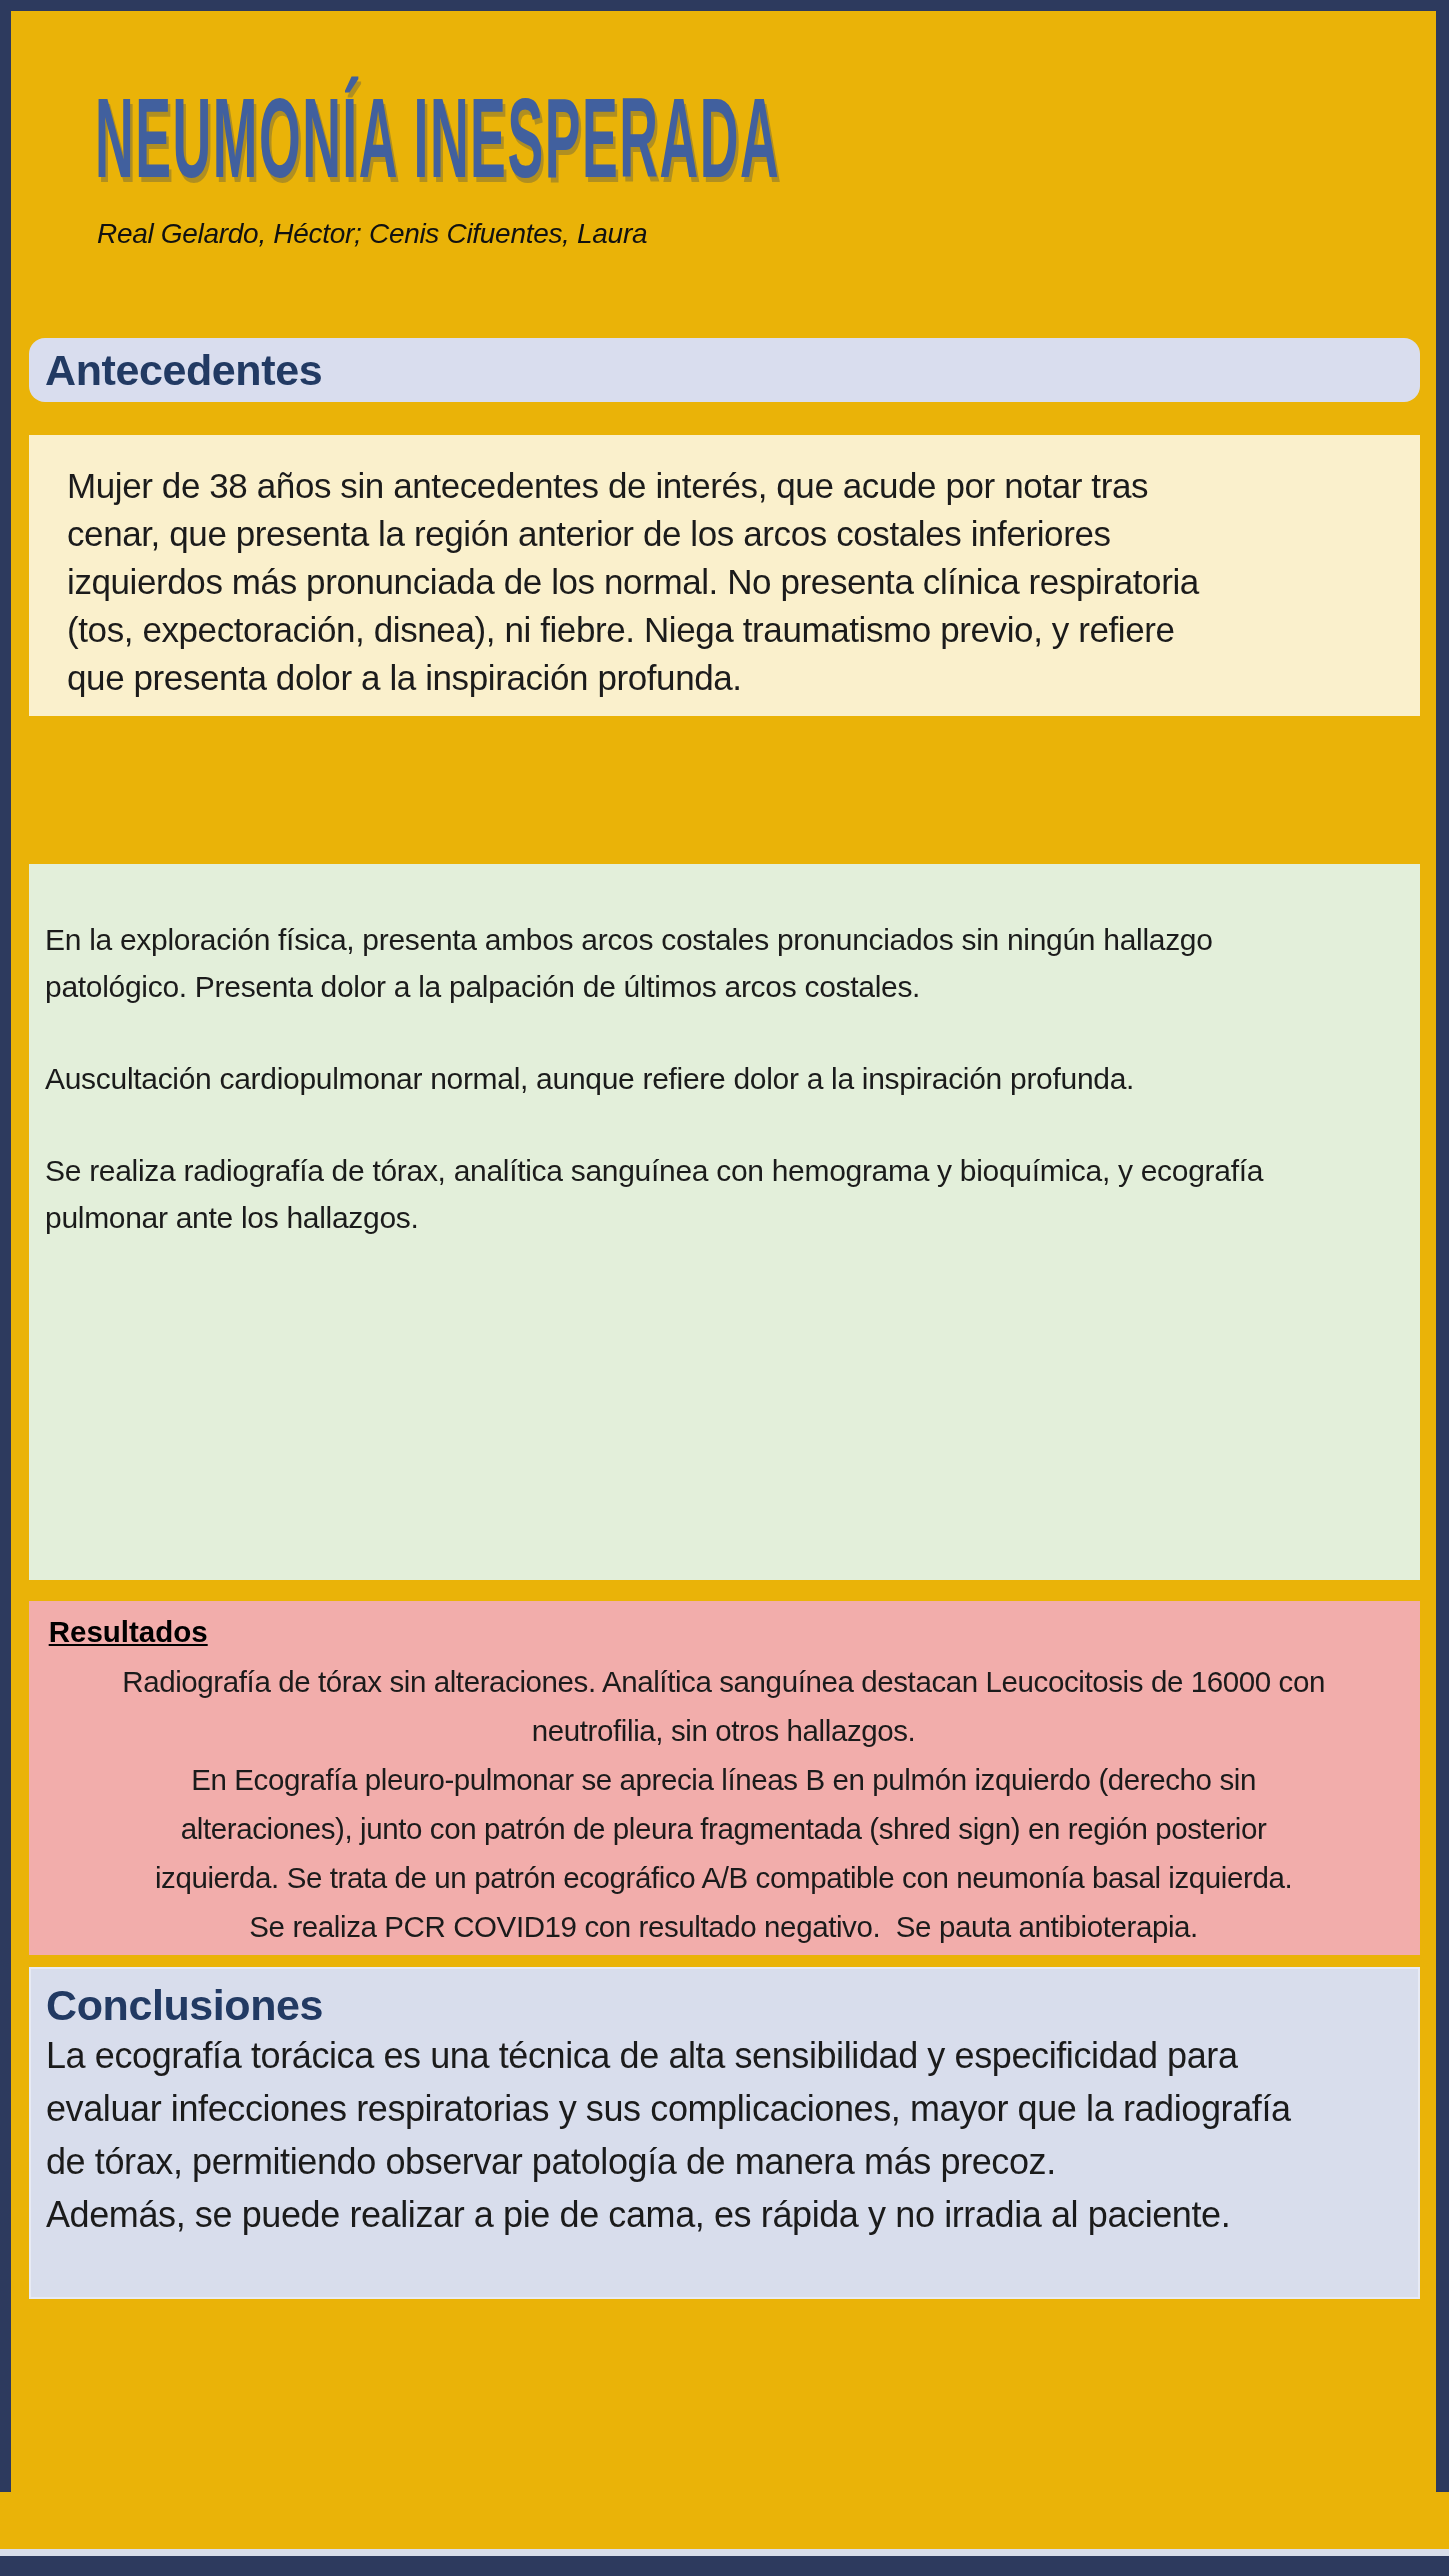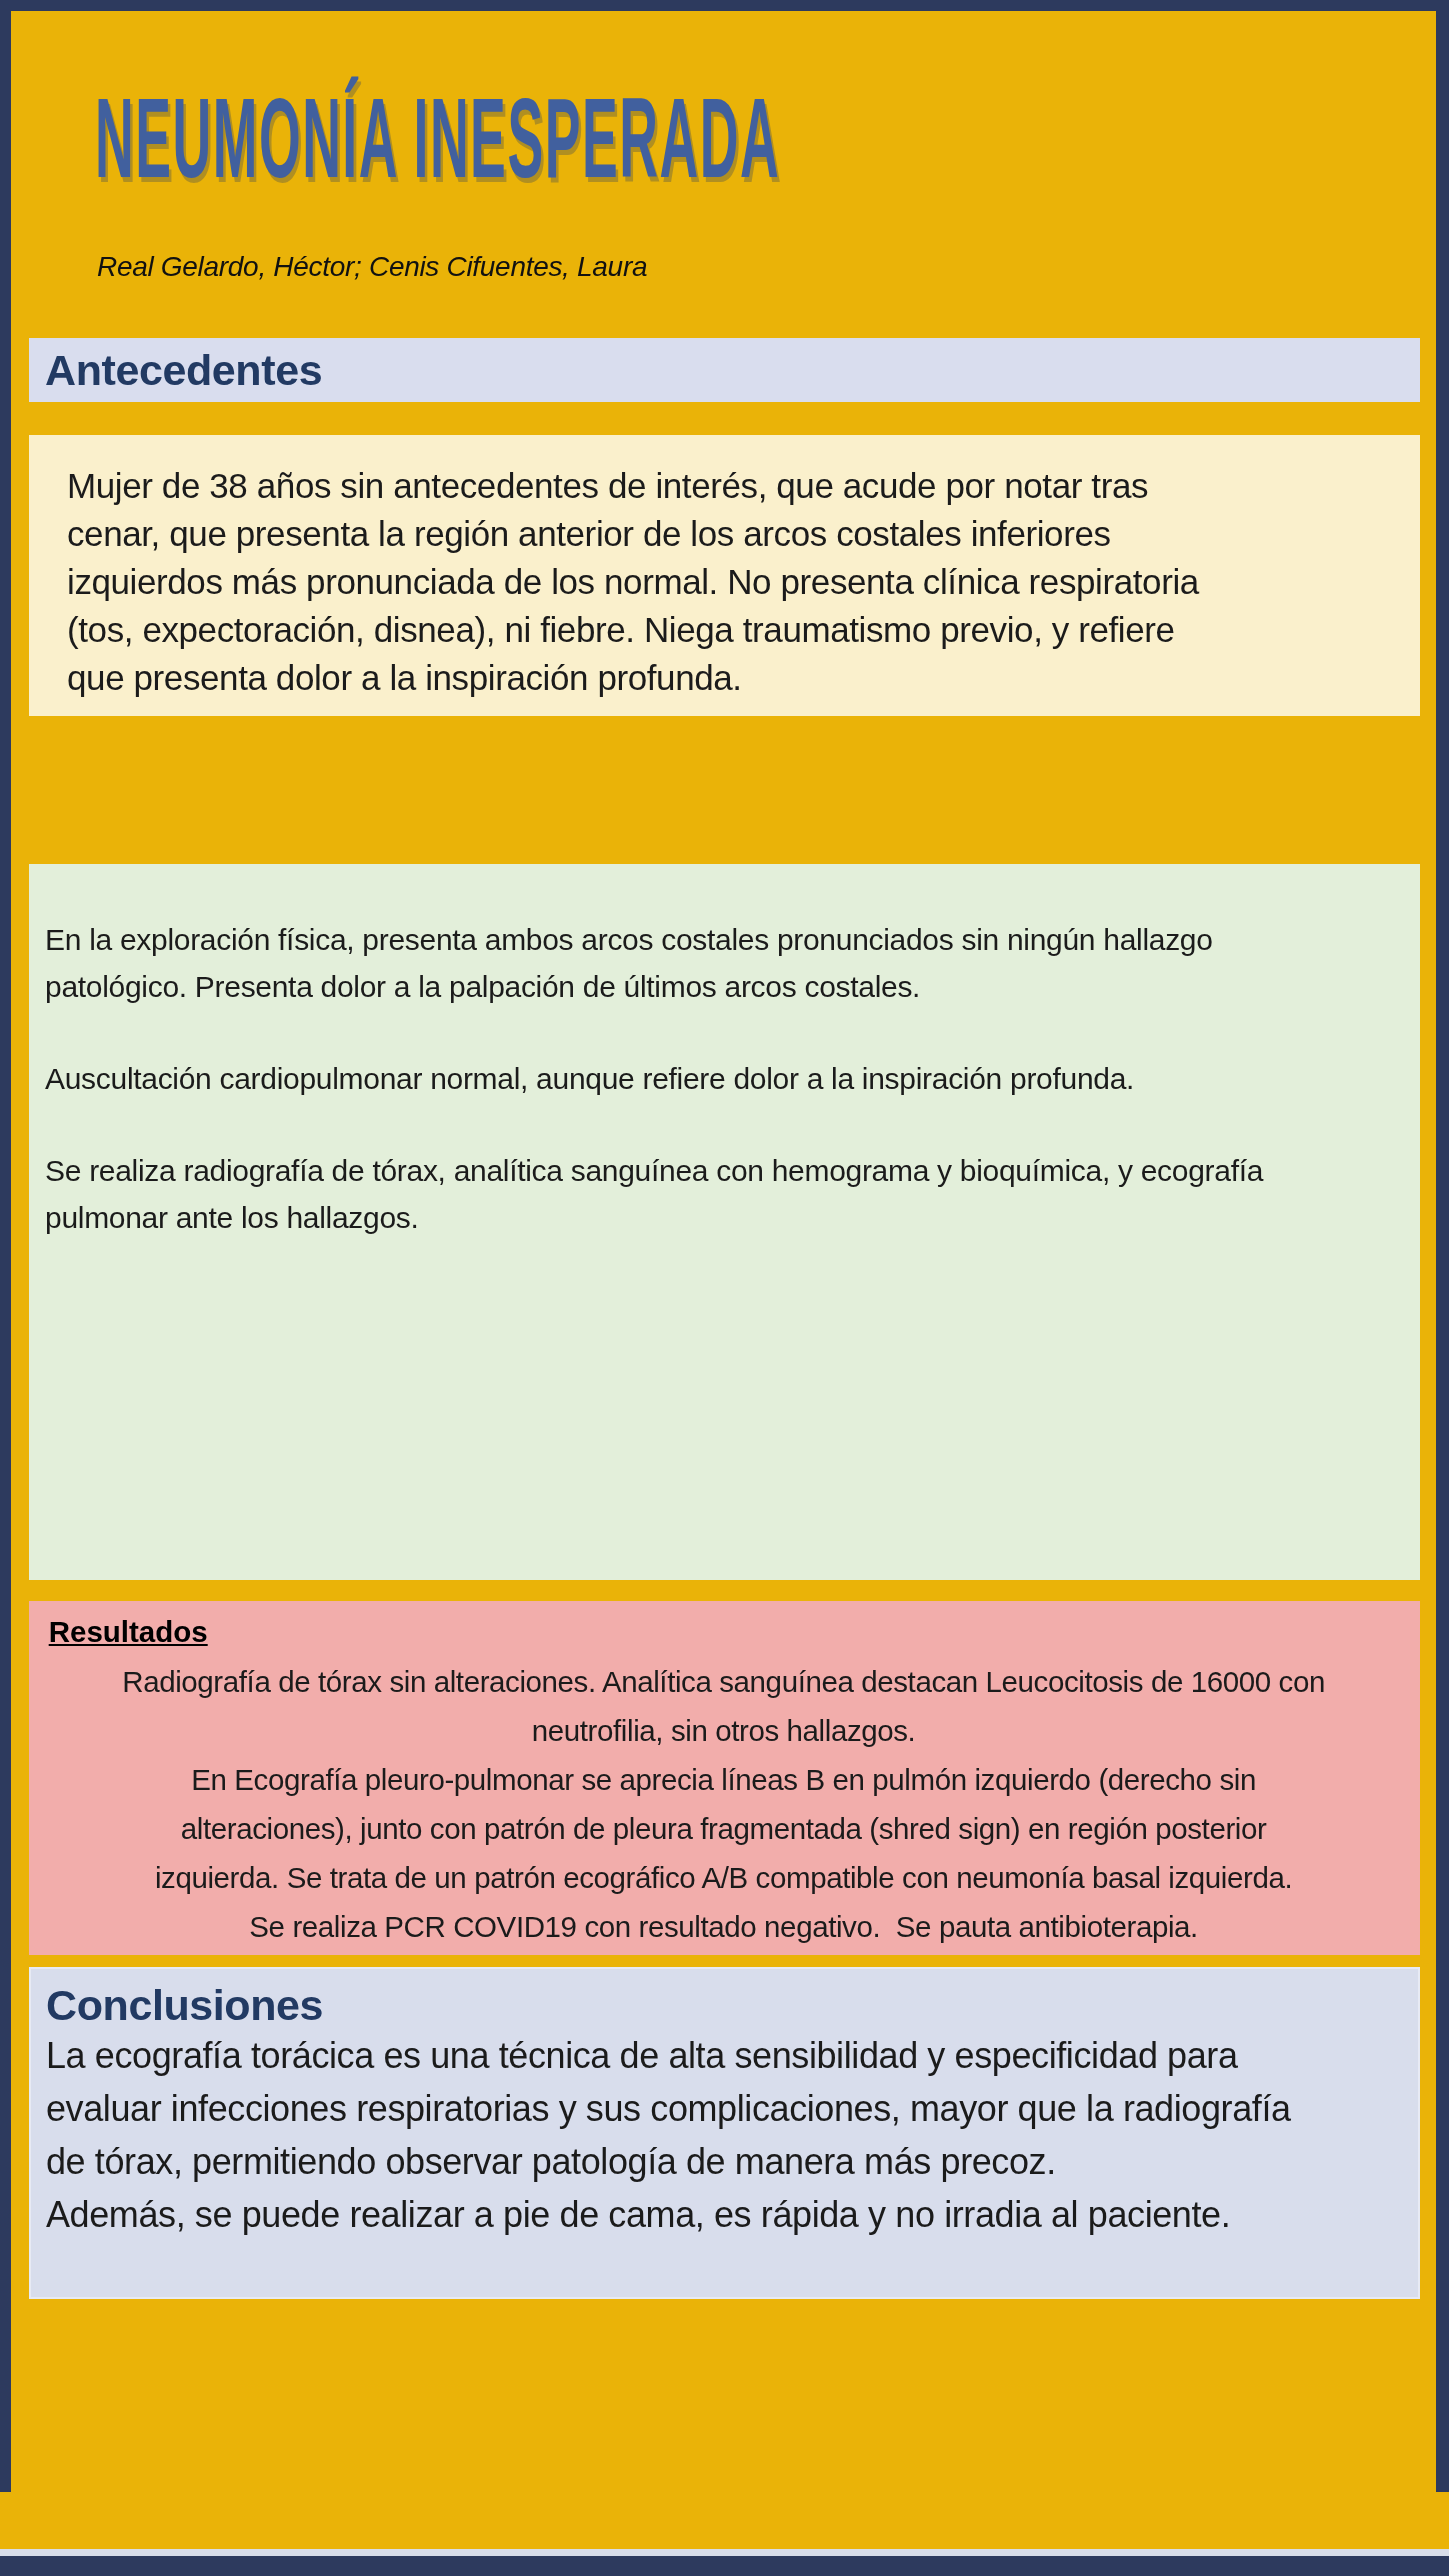--- a/index.html
+++ b/index.html
@@ -36,36 +36,37 @@
   }
   .title-inner {
     display: inline-block;
     transform: scale(0.57, 1.20);
     transform-origin: left top;
     letter-spacing: 2.7px;
     text-shadow: 4.5px 4.5px 0 rgba(44, 58, 94, 0.30);
   }
 
   .authors {
-    left: 97px; top: 249px;
+    left: 97px; top: 216px;
     font-size: 28px;
     line-height: 36px;
     font-style: italic;
     letter-spacing: -0.3px;
     color: #111111;
     white-space: nowrap;
   }
 
   
   .bar {
     left: 29px;
     width: 1391px;
     height: 64px;
     background: var(--bar_lavender, #d9ddee);
     padding-left: 16px;
+    border-radius: 16px;
   }
   .bar-antecedentes { top: 338px; }
   .bar-metodos      { top: 784px; }
   .bar-label {
     font-size: 43px;
     line-height: 64px;
     font-weight: bold;
     letter-spacing: -0.4px;
     color: var(--heading_navy, #223a63);
     white-space: nowrap;

